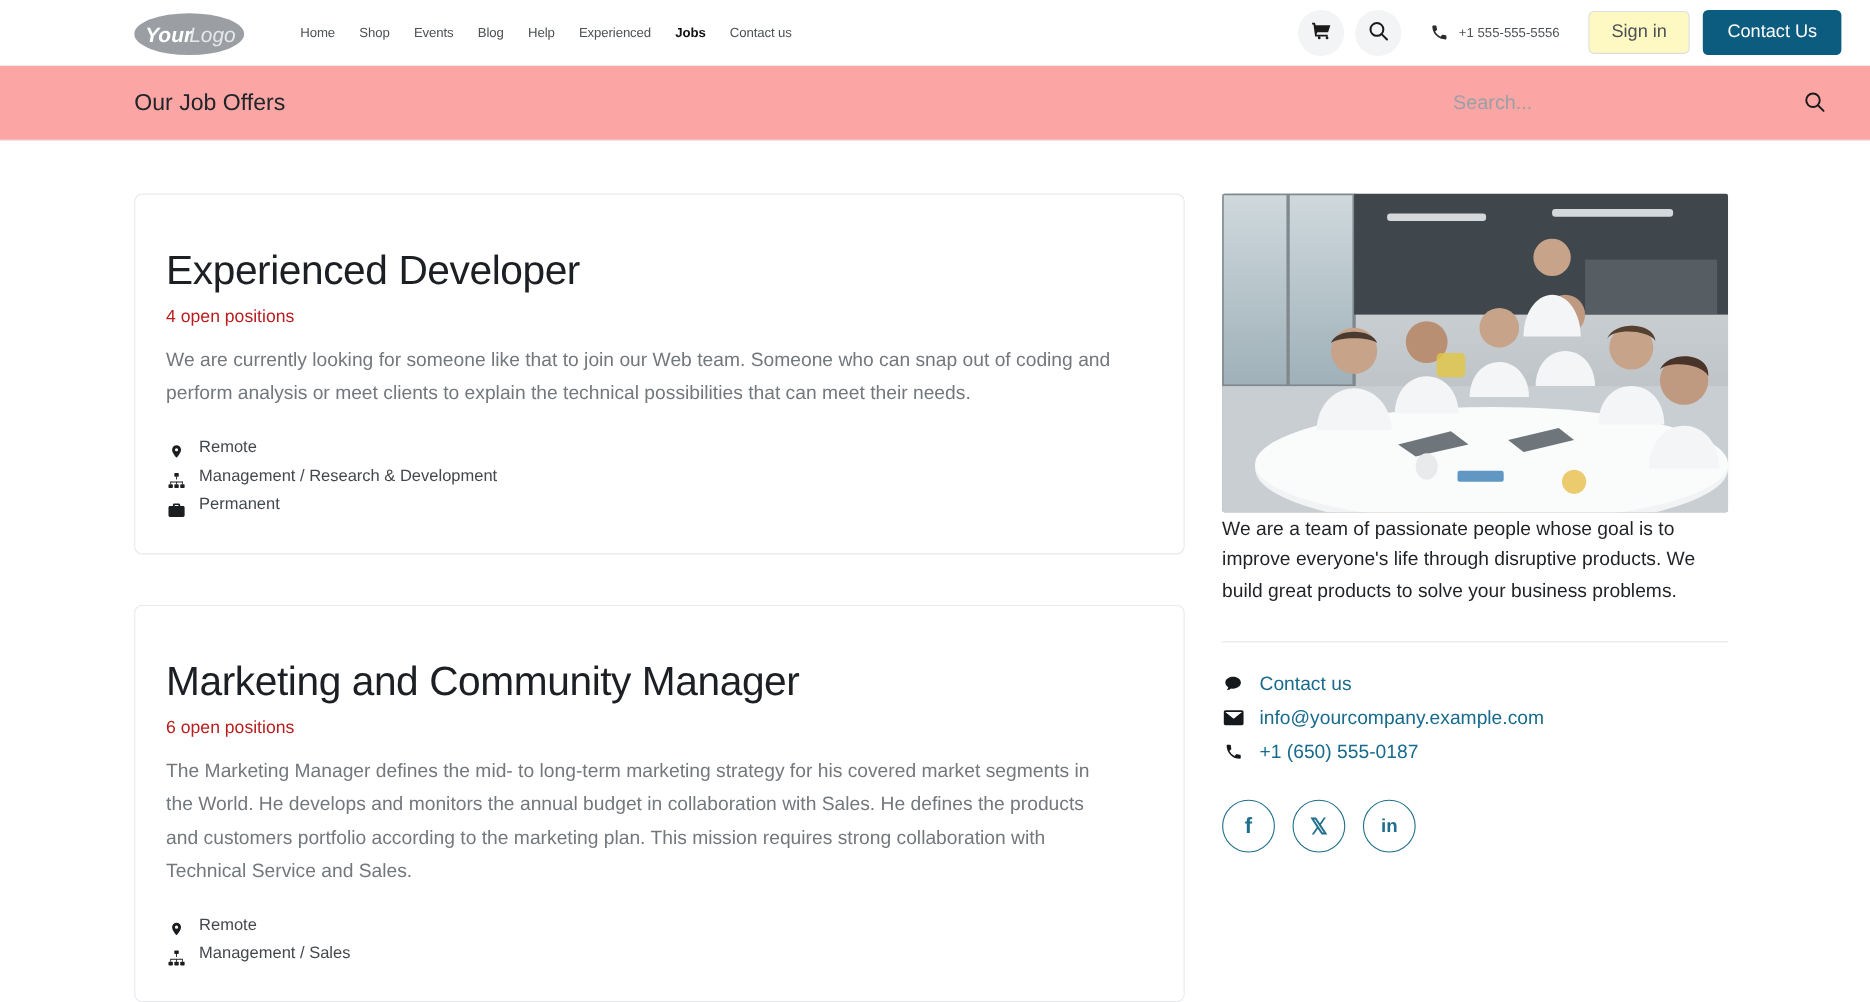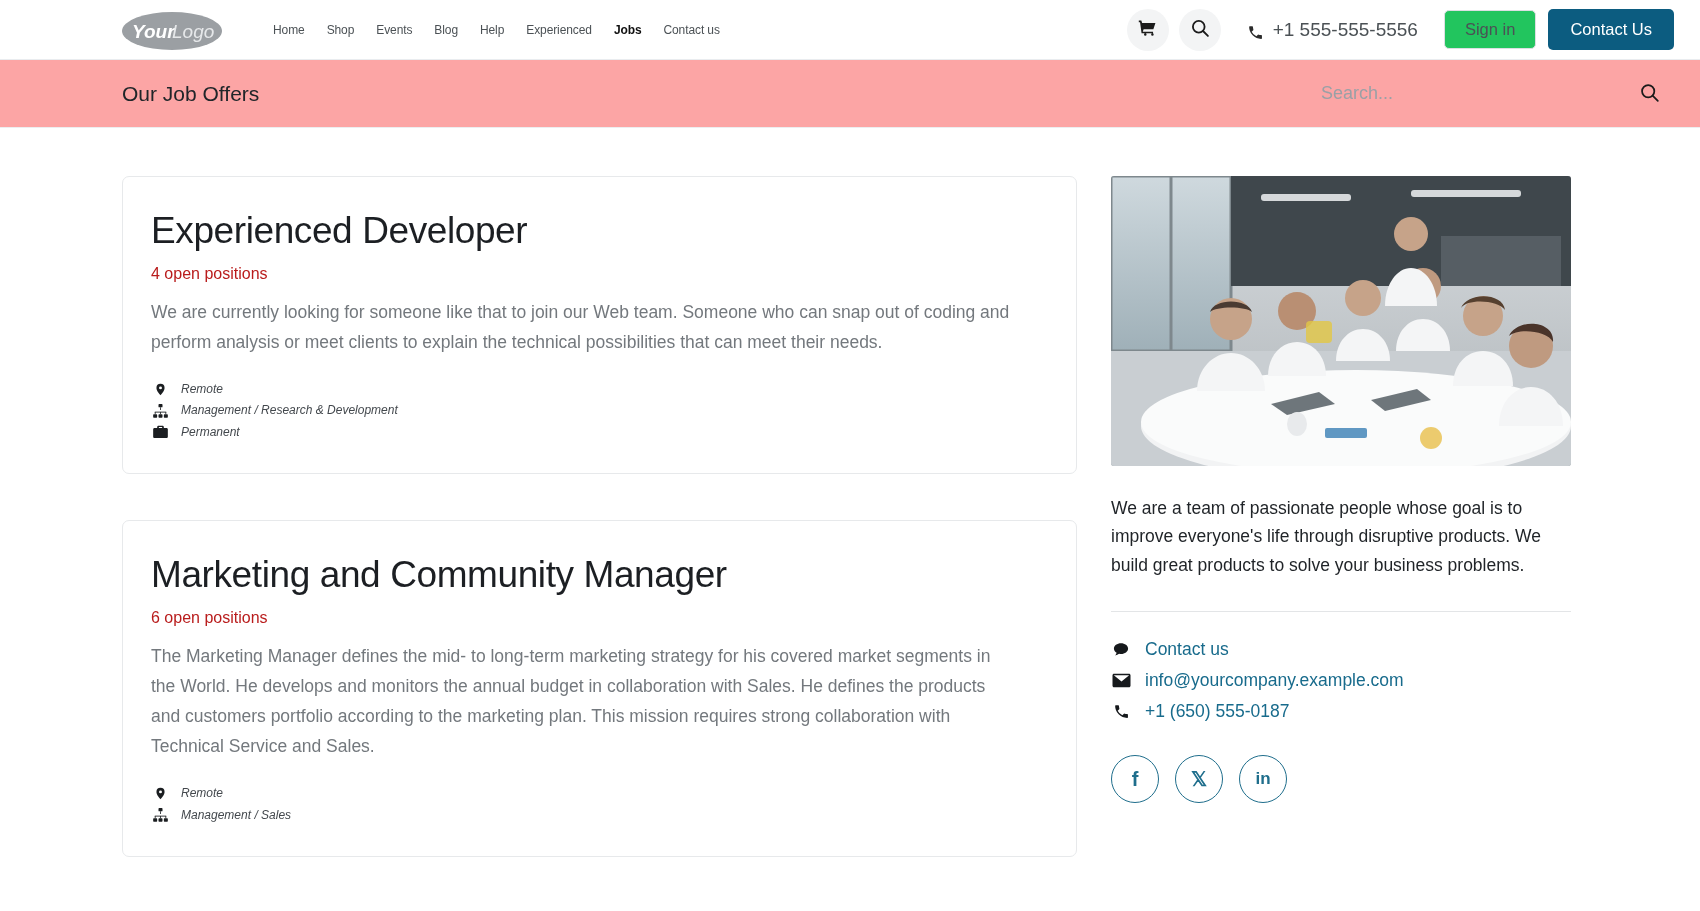--- a/index.html
+++ b/index.html
@@ -30,27 +30,27 @@
   }
   .nav-links a.active { color: #111; font-weight: 700; }
   .nav-right { margin-left: auto; display: flex; align-items: center; gap: 0; }
   .icon-btn {
     width: 42px; height: 42px; border-radius: 50%;
     background: #f3f4f5; display: flex; align-items: center; justify-content: center;
     border: none; cursor: pointer; color: #1b1b1b;
   }
   .icon-btn + .icon-btn { margin-left: 10px; }
   .phone-wrap {
-    display: flex; align-items: flex-end; gap: 9px;
-    margin-left: 26px; font-size: 19px; color: #4b5155;
+    display: flex; align-items: center; gap: 9px;
+    margin-left: 26px; font-size: 12px; color: #4b5155;
   }
   .phone-wrap .ph-ico { color: #2b2b2b; display: flex; }
   .btn-signin {
     margin-left: 26px;
-    border: 1px solid #dcdfe2; background: #22c55e; color: #4b5155;
+    border: 1px solid #dcdfe2; background: #fef9c3; color: #4b5155;
     font-size: 16.5px; padding: 9px 20px; border-radius: 5px;
     font-family: inherit; cursor: pointer;
   }
   .btn-contact {
     margin-left: 12px;
     border: none; background: #0c5c80; color: #fff;
     font-size: 16.5px; padding: 11px 22px; border-radius: 5px;
     font-family: inherit; cursor: pointer;
   }
 
@@ -78,54 +78,52 @@
   .content {
     display: flex; padding: 48px 122px 0 122px; gap: 34px;
     align-items: flex-start;
   }
   .col-left { width: 955px; flex: 0 0 955px; }
   .col-right { width: 460px; flex: 0 0 460px; }
 
   
   .job-card {
     border: 1px solid #e7e9eb; border-radius: 7px;
-    background: #fff; padding: 32px 28px 30px 28px;
+    background: #fff; padding: 47px 28px 30px 28px;
     margin-bottom: 46px;
   }
   .job-title {
     font-size: 37px; font-weight: 400; color: #1c1f23;
     letter-spacing: -0.4px; line-height: 1.18; margin-bottom: 12px;
   }
   .job-positions {
     font-size: 16px; color: #b91c1c; font-weight: 400; margin-bottom: 14px;
   }
   .job-desc {
     font-size: 17.5px; line-height: 1.72; color: #73787d;
     margin-bottom: 22px; max-width: 860px;
   }
   .meta-row {
-    display: flex; align-items: center; gap: 12px;
-    font-size: 12px; color: #43484d; line-height: 1.62;
+    display: flex; align-items: flex-end; gap: 12px;
+    font-size: 15px; color: #43484d; line-height: 1.62;
     padding: 1px 0;
-    font-style: italic;
   }
   .meta-ico {
     width: 18px; display: flex; align-items: center; justify-content: center;
     color: #1b1e21; flex: 0 0 18px;
   }
 
   
   .team-photo {
     width: 460px; height: 290px; border-radius: 3px;
     overflow: hidden; position: relative; background: #b9bdc0;
   }
   .team-photo svg { display: block; }
   .about-text {
     font-size: 17.5px; line-height: 1.62; color: #1f2327;
-    margin-top: 28px;
   }
   .divider { border-top: 1px solid #e3e5e7; margin: 32px 0 22px 0; }
   .contact-row {
     display: flex; align-items: center; gap: 14px;
     font-size: 17.5px; line-height: 1.55; padding: 2px 0;
   }
   .contact-row .c-ico {
     width: 20px; flex: 0 0 20px; display: flex; align-items: center;
     justify-content: center; color: #16191c;
   }

